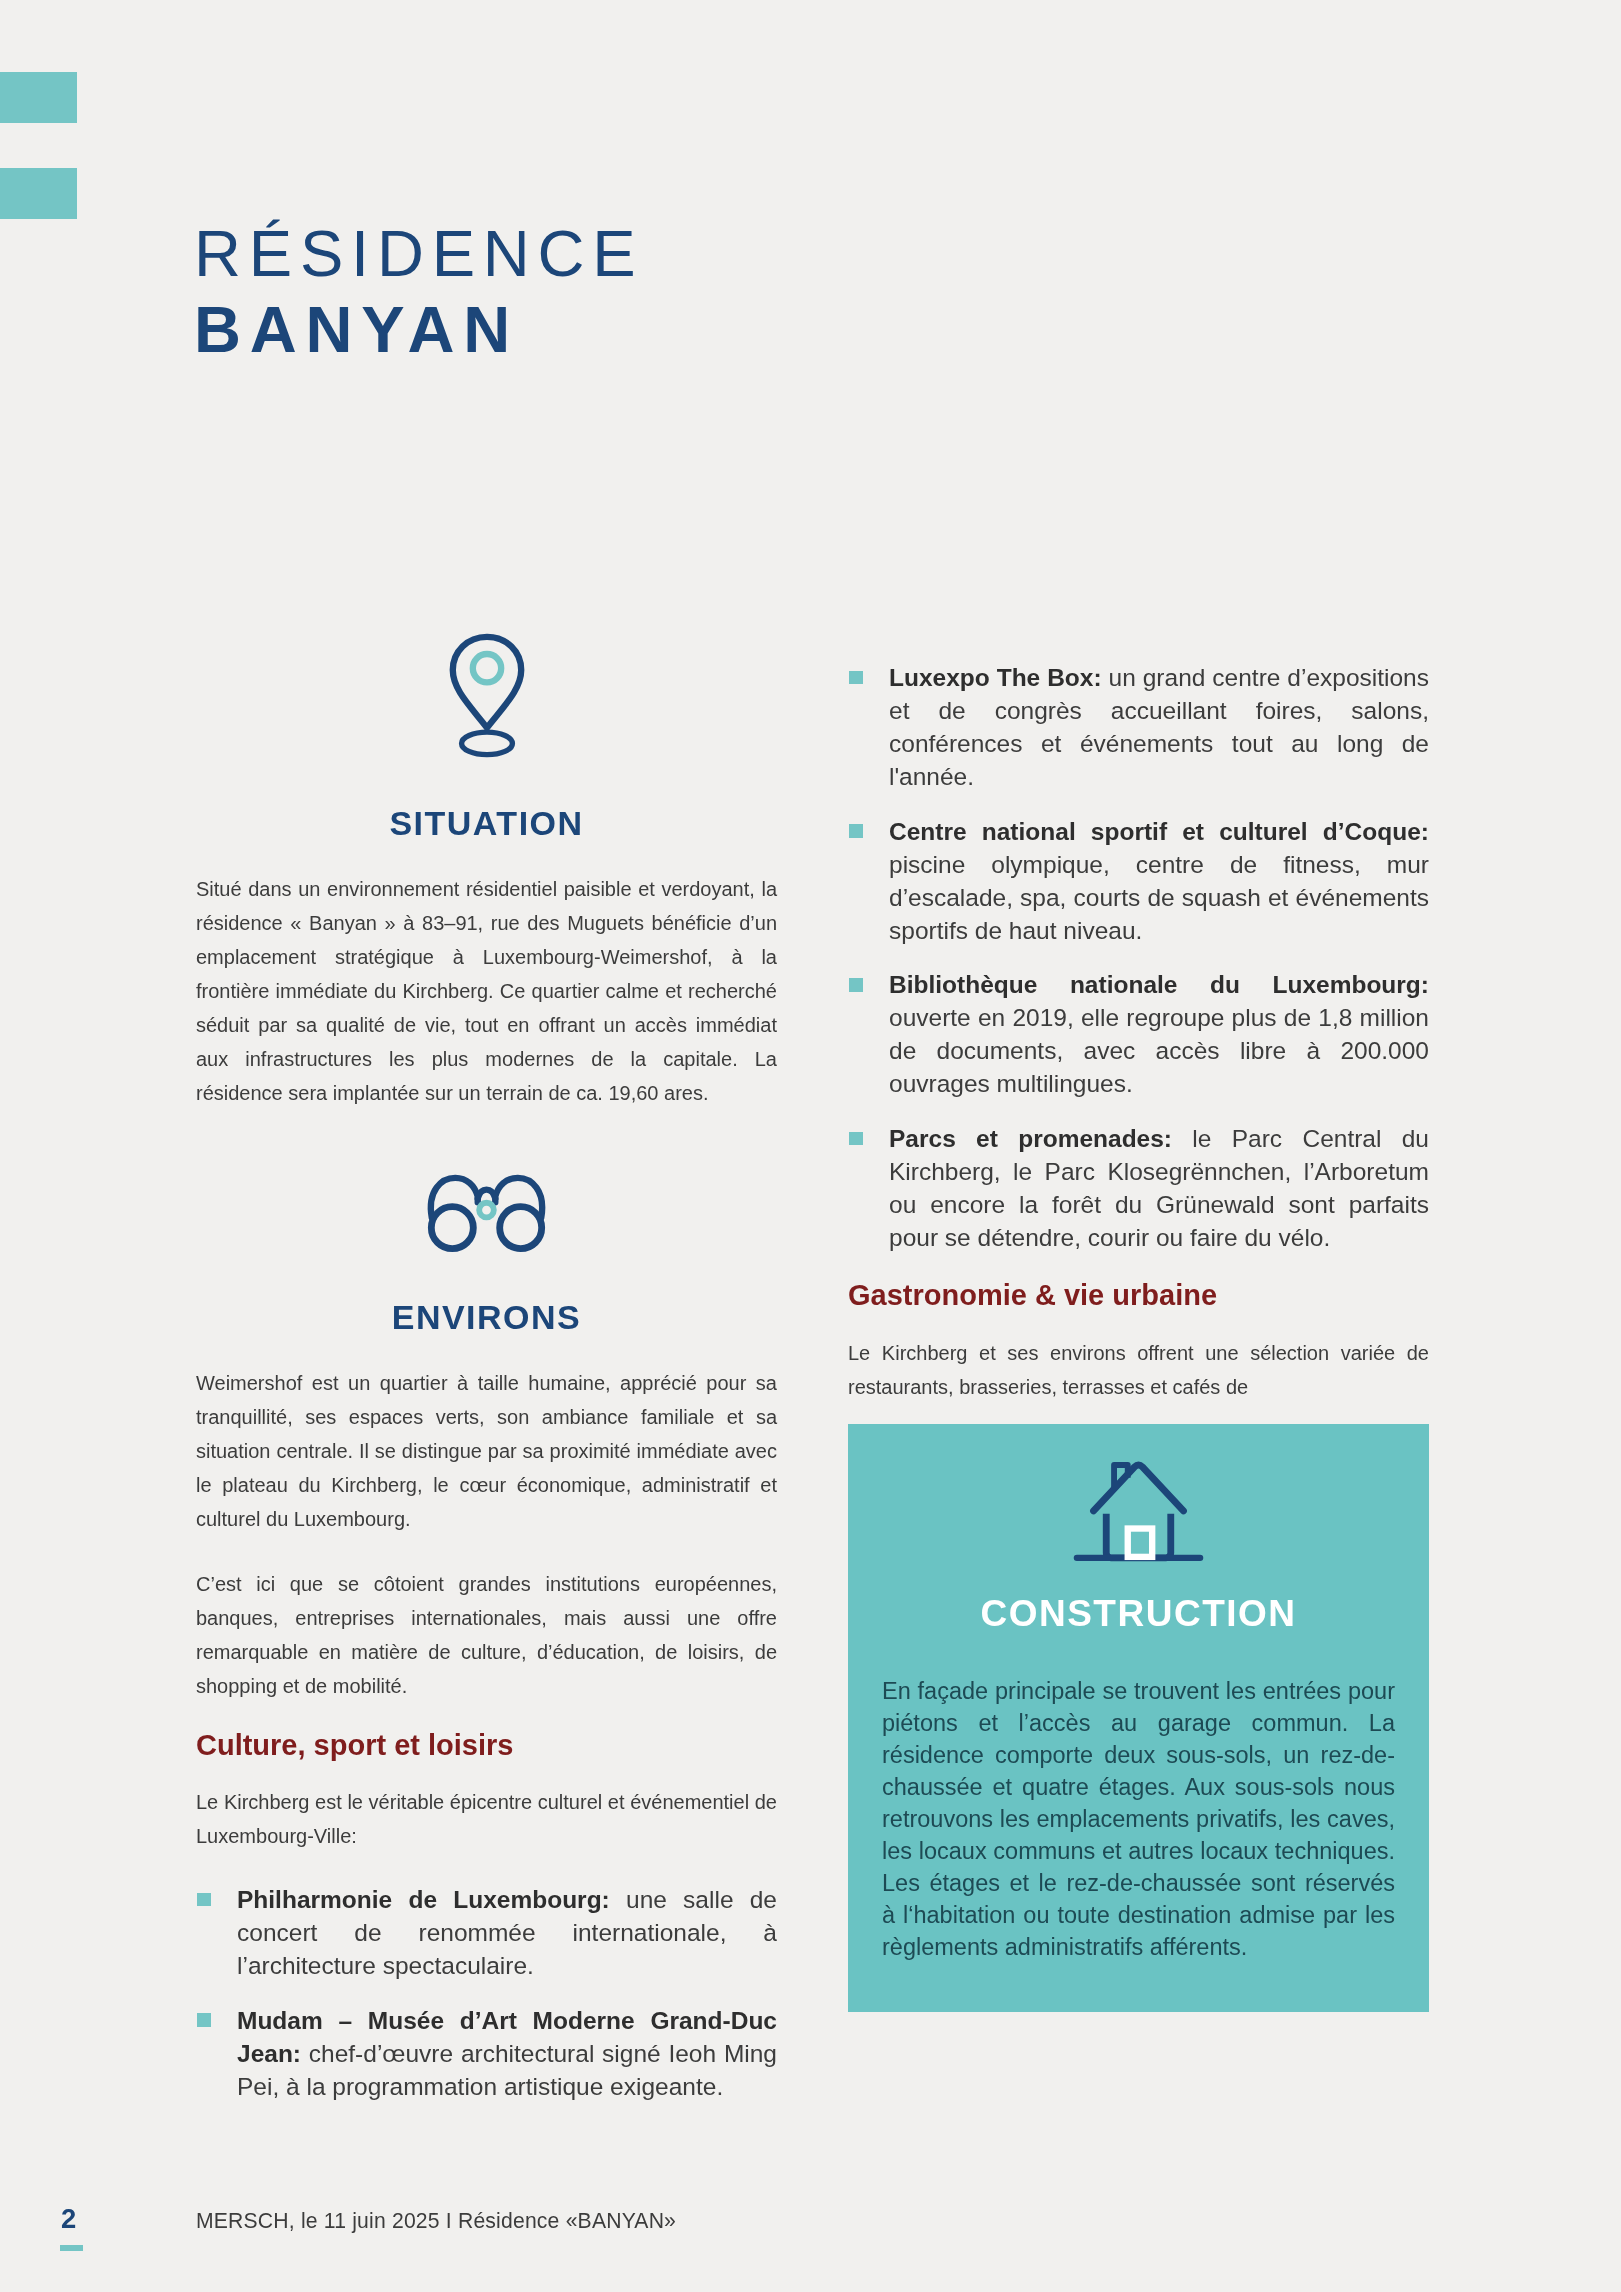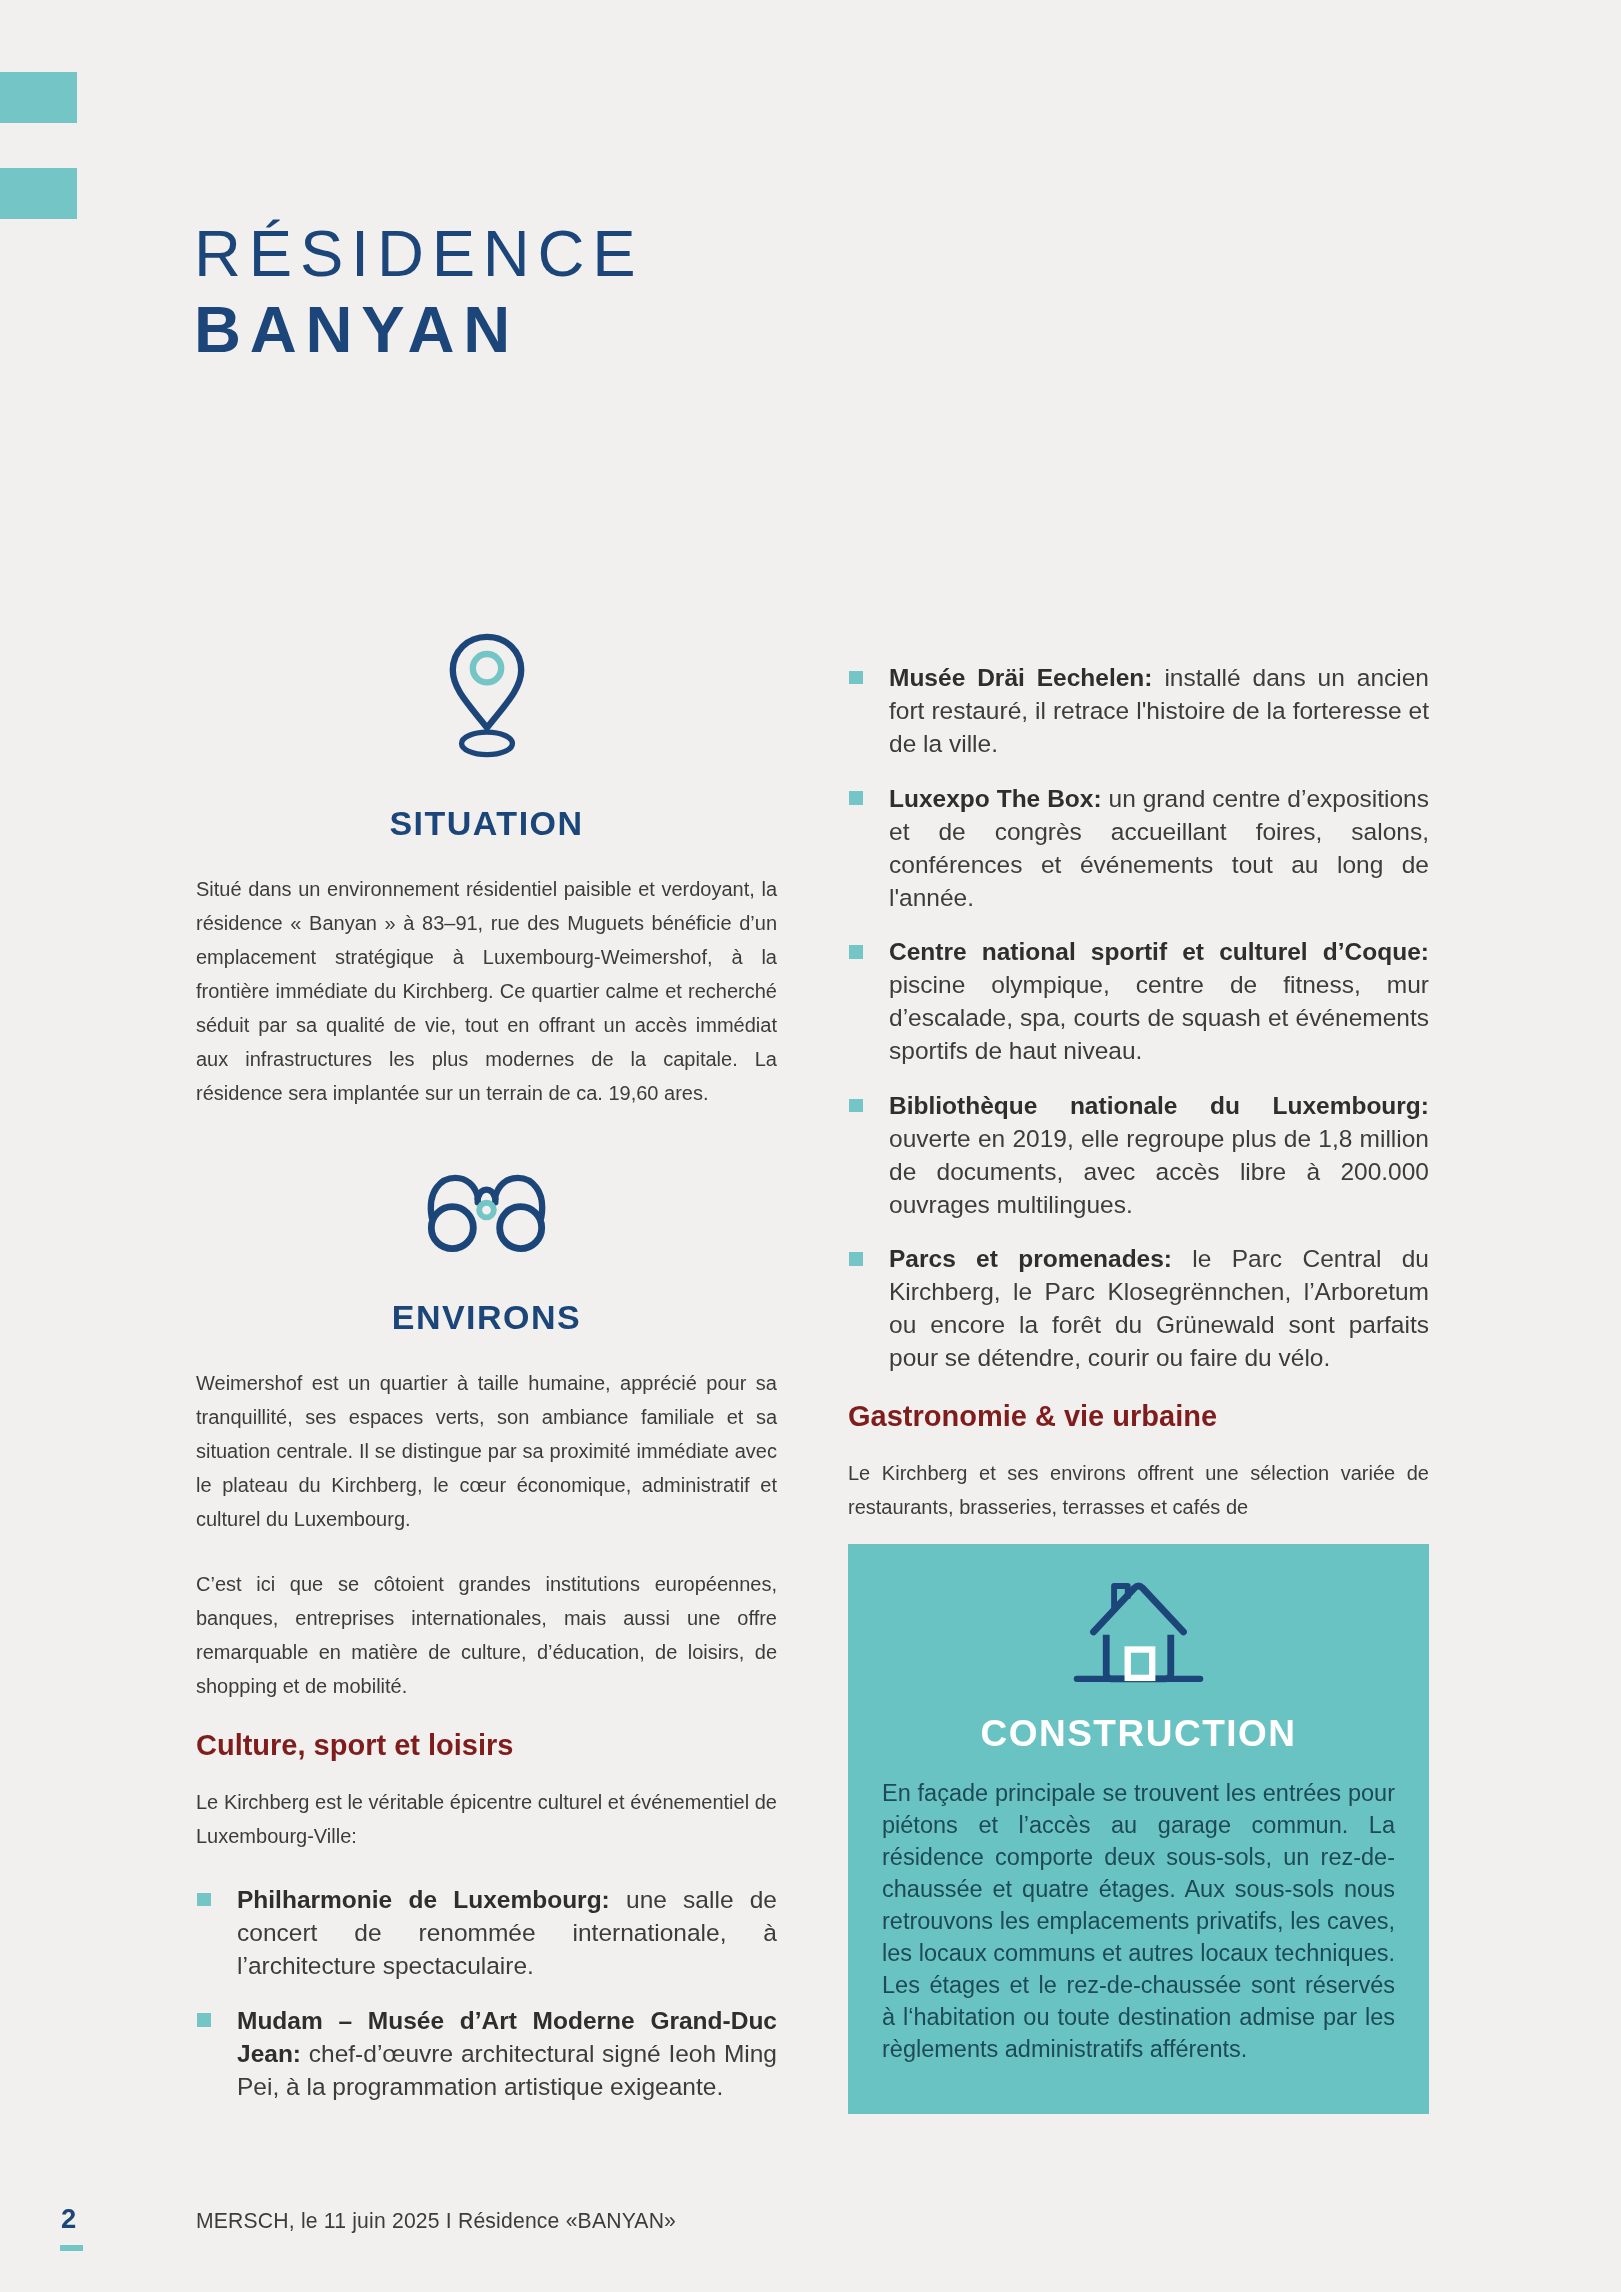--- a/index.html
+++ b/index.html
@@ -58,21 +58,21 @@
   
   .construction-box {
     margin-top:17.6px; background:#6ac3c3;
     padding:25.5px 34px 25.5px 34px;
   }
   .construction-heading {
     text-align:center; color:#ffffff; font-weight:800;
     font-size:37px; letter-spacing:1.5px; margin:25.5px 0 0 0;
   }
   .construction-text {
-    margin-top:22px; font-size:23.5px; line-height:32px; color:#1d4a54;
+    margin-top:40px; font-size:23.5px; line-height:32px; color:#1d4a54;
     text-align:justify; hyphens:auto; -webkit-hyphens:auto;
   }
 
   
   .page-number {
     position:absolute; left:61px; top:2203px;
     color:#1c4679; font-weight:700; font-size:27.4px;
   }
   .page-number-bar {
     position:absolute; left:60px; top:2245px;
@@ -144,24 +144,20 @@
           <span class="bullet-lead">Mudam – Musée d’Art Moderne Grand-Duc Jean:</span>
           <span>chef-d’œuvre architectural signé Ieoh Ming Pei, à la programmation artistique exigeante.</span>
         </li>
       </ul>
     </div>
 
     <div class="col">
 
       <ul class="bullets flush-top">
         <li>
-          <span class="bullet-lead">Musée Dräi Eechelen:</span>
-          <span>installé dans un ancien fort restauré, il retrace l'histoire de la forteresse et de la ville.</span>
-        </li>
-        <li>
           <span class="bullet-lead">Luxexpo The Box:</span>
           <span>un grand centre d’expositions et de congrès accueillant foires, salons, conférences et événements tout au long de l'année.</span>
         </li>
         <li>
           <span class="bullet-lead">Centre national sportif et culturel d’Coque:</span>
           <span>piscine olympique, centre de fitness, mur d’escalade, spa, courts de squash et événements sportifs de haut niveau.</span>
         </li>
         <li>
           <span class="bullet-lead">Bibliothèque nationale du Luxembourg:</span>
           <span>ouverte en 2019, elle regroupe plus de 1,8 million de documents, avec accès libre à 200.000 ouvrages multilingues.</span>

